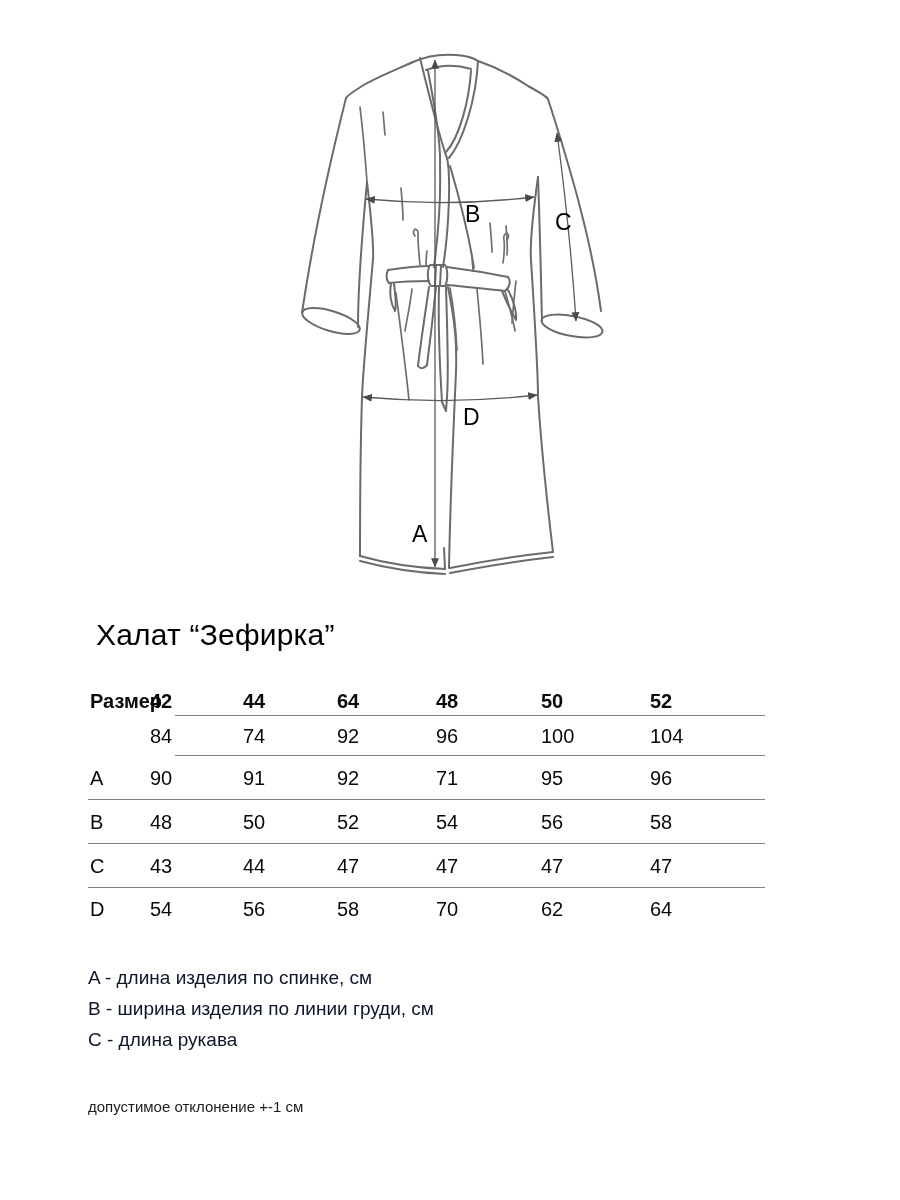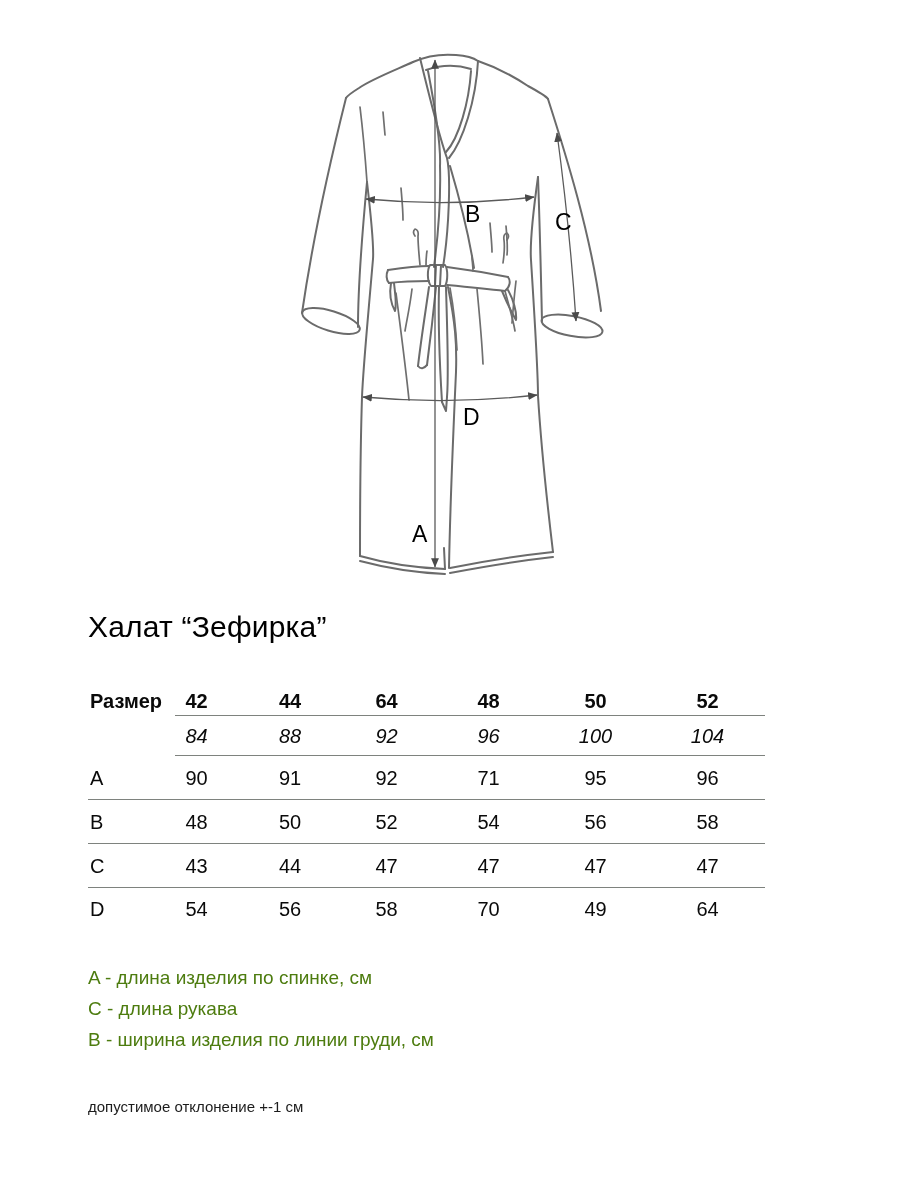--- a/index.html
+++ b/index.html
@@ -2,34 +2,34 @@
 <html><head>
 <meta charset="utf-8">
 <style>
   html,body{margin:0;padding:0;background:#ffffff;}
   body{width:900px;height:1200px;font-family:"Liberation Sans",sans-serif;color:#000;}
   .page{position:relative;width:900px;height:1200px;background:#fff;overflow:hidden;}
 
   .drawing{position:absolute;left:250px;top:40px;width:400px;height:540px;}
 
   .title{position:absolute;left:88px;top:612px;font-size:30px;line-height:30px;
-         font-weight:400;letter-spacing:0.2px;color:#000;margin:0;}
+         font-weight:400;letter-spacing:0.2px;color:#000;margin:8px;}
 
   .size-table{position:absolute;left:88px;top:686px;width:677px;}
   .t-row{display:grid;grid-template-columns:62px 93px 94px 99px 105px 109px 115px;
          align-items:center;position:relative;}
-  .t-row .cell{text-align:center;font-size:20px;color:#0a0a0a;}
+  .t-row .cell{text-align:left;font-size:20px;color:#0a0a0a;}
   .t-row .cell.lbl{text-align:left;padding-left:2px;}
   .t-head .cell{font-weight:700;}
-  .rh30{height:30px;} .rh40{height:40px;font-style:italic;} .rh44{height:44px;} .rh42{height:42px;}
+  .rh30{height:30px;} .rh40{height:40px;} .rh44{height:44px;} .rh42{height:42px;}
   .rule{position:absolute;bottom:0;height:1.5px;background:#7e827e;}
   .rule.inset{left:87px;right:0;}
   .rule.full{left:0;right:0;}
 
-  .legend{position:absolute;left:88px;top:962px;font-size:19px;line-height:31px;color:#4d7c0f;}
+  .legend{position:absolute;left:88px;top:962px;font-size:19px;line-height:31px;color:#0f172a;}
   .note{position:absolute;left:88px;top:1098px;font-size:15px;color:#1c1c1c;}
 
   .robe{stroke:#6b6b6b;stroke-width:2;fill:none;stroke-linecap:round;stroke-linejoin:round;}
   .crease{stroke:#6f6f6f;stroke-width:1.7;fill:none;stroke-linecap:round;stroke-linejoin:round;}
   .dim{stroke:#5a5a5a;stroke-width:1.3;fill:none;}
   .dimlabel{font-family:"Liberation Sans",sans-serif;font-size:23px;fill:#000;}
 </style>
 </head>
 <body>
 
@@ -140,21 +140,21 @@
       <div class="cell">64</div>
       <div class="cell">48</div>
       <div class="cell">50</div>
       <div class="cell">52</div>
       <span class="rule inset"></span>
     </div>
 
     <div class="t-row rh40">
       <div class="cell lbl"></div>
       <div class="cell">84</div>
-      <div class="cell">88</div>
+      <div class="cell">74</div>
       <div class="cell">92</div>
       <div class="cell">96</div>
       <div class="cell">100</div>
       <div class="cell">104</div>
       <span class="rule inset"></span>
     </div>
 
     <div class="t-row rh44">
       <div class="cell lbl">A</div>
       <div class="cell">90</div>
@@ -187,26 +187,26 @@
       <div class="cell">47</div>
       <span class="rule full"></span>
     </div>
 
     <div class="t-row rh42">
       <div class="cell lbl">D</div>
       <div class="cell">54</div>
       <div class="cell">56</div>
       <div class="cell">58</div>
       <div class="cell">70</div>
-      <div class="cell">49</div>
+      <div class="cell">62</div>
       <div class="cell">64</div>
     </div>
   </div>
 
   <div class="legend">
     <div>A - длина изделия по спинке, см</div>
+    <div>B - ширина изделия по линии груди, см</div>
     <div>C - длина рукава</div>
-    <div>B - ширина изделия по линии груди, см</div>
   </div>
 
   <div class="note">допустимое отклонение +-1 см</div>
 
 </div>
 
 </body></html>

